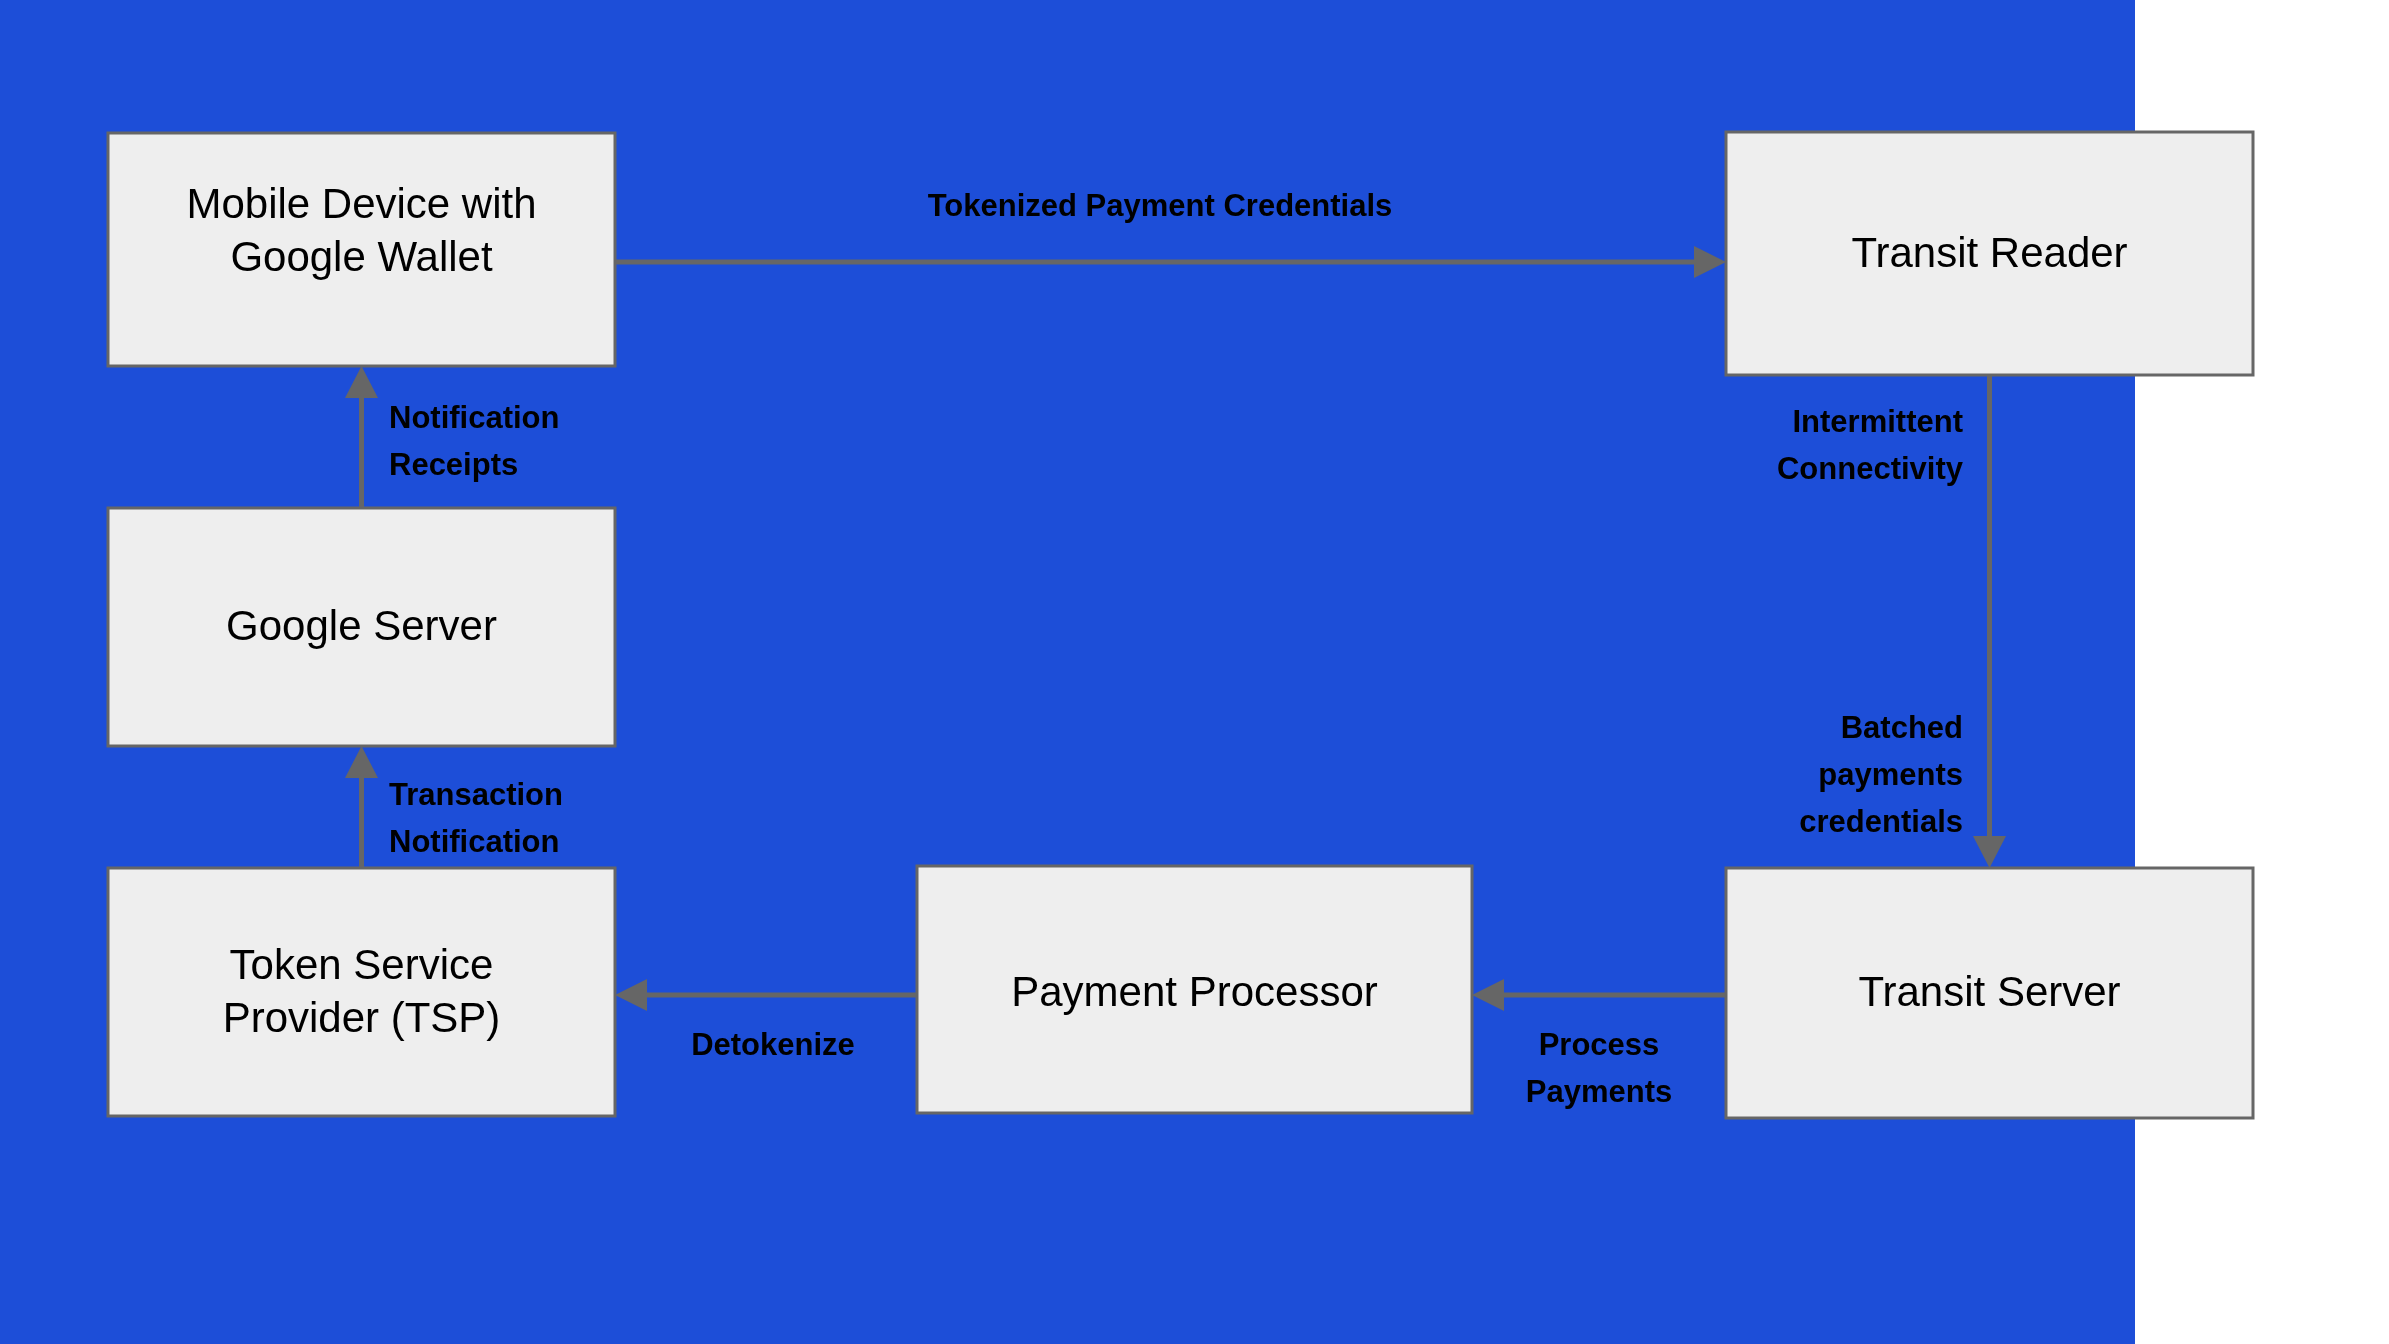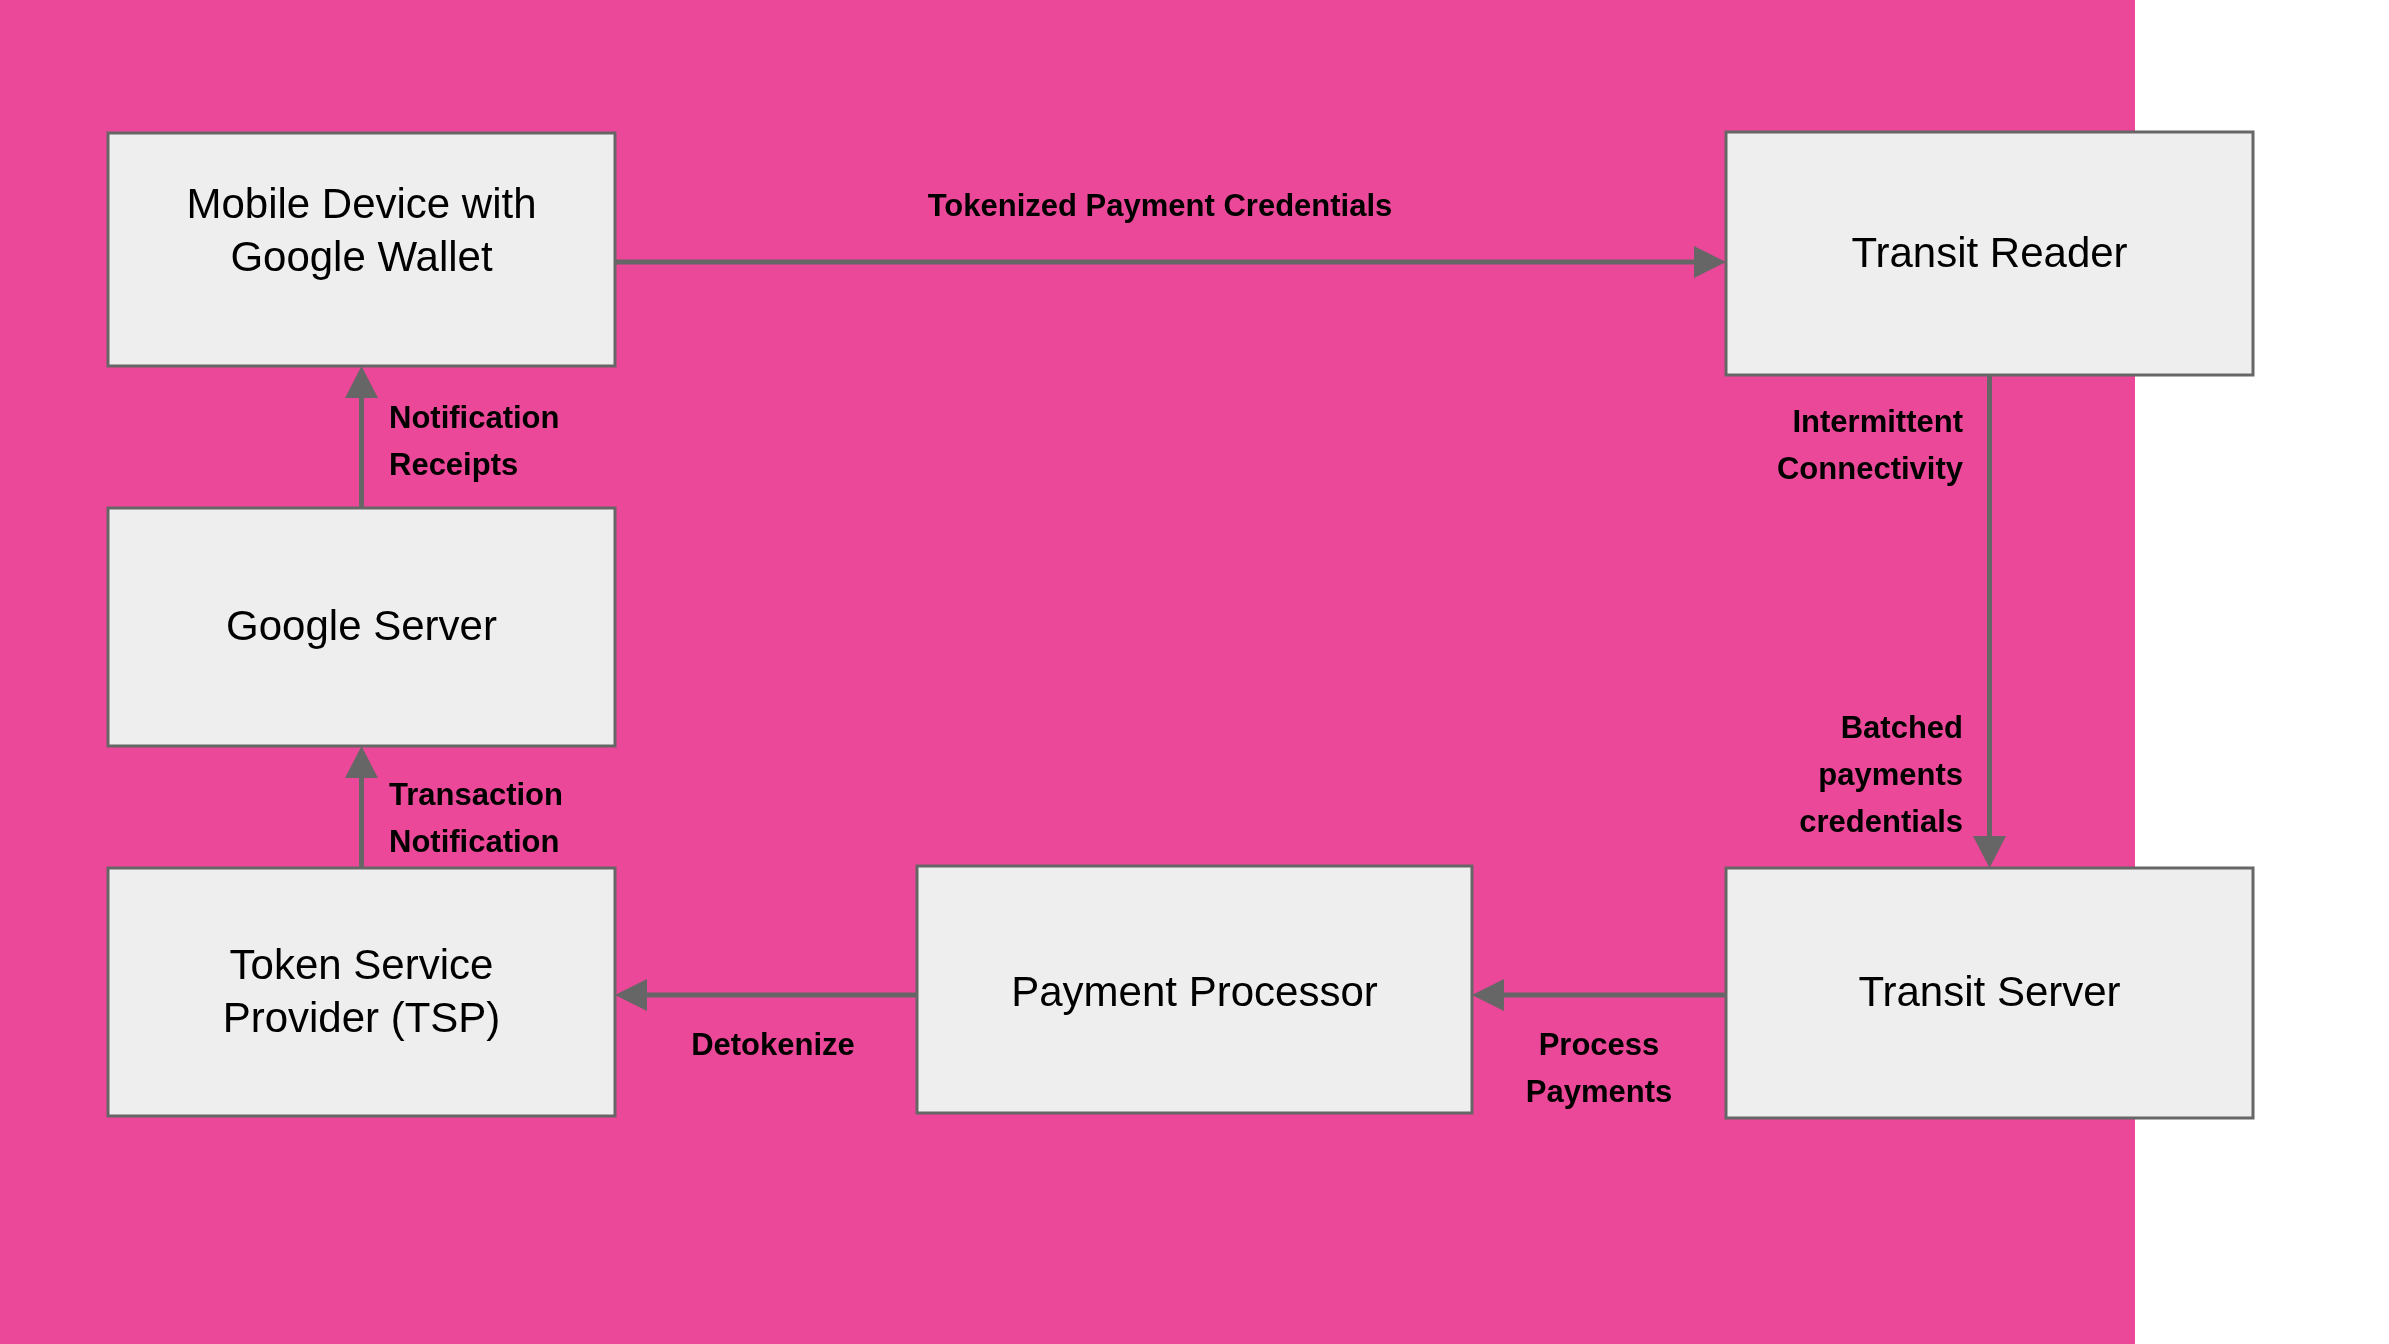--- a/index.html
+++ b/index.html
@@ -10,21 +10,21 @@
   body {
     width: 2389px;
     height: 1344px;
     font-family: "Liberation Sans", sans-serif;
     overflow: hidden;
   }
   #diagram-root {
     position: relative;
     width: 2135px;
     height: 1344px;
-    background: #ec4899;
+    background: #1d4ed8;
   }
   svg#flow-svg {
     position: absolute;
     left: 0;
     top: 0;
     width: 2389px;
     height: 1344px;
     display: block;
   }
   .node-rect {

